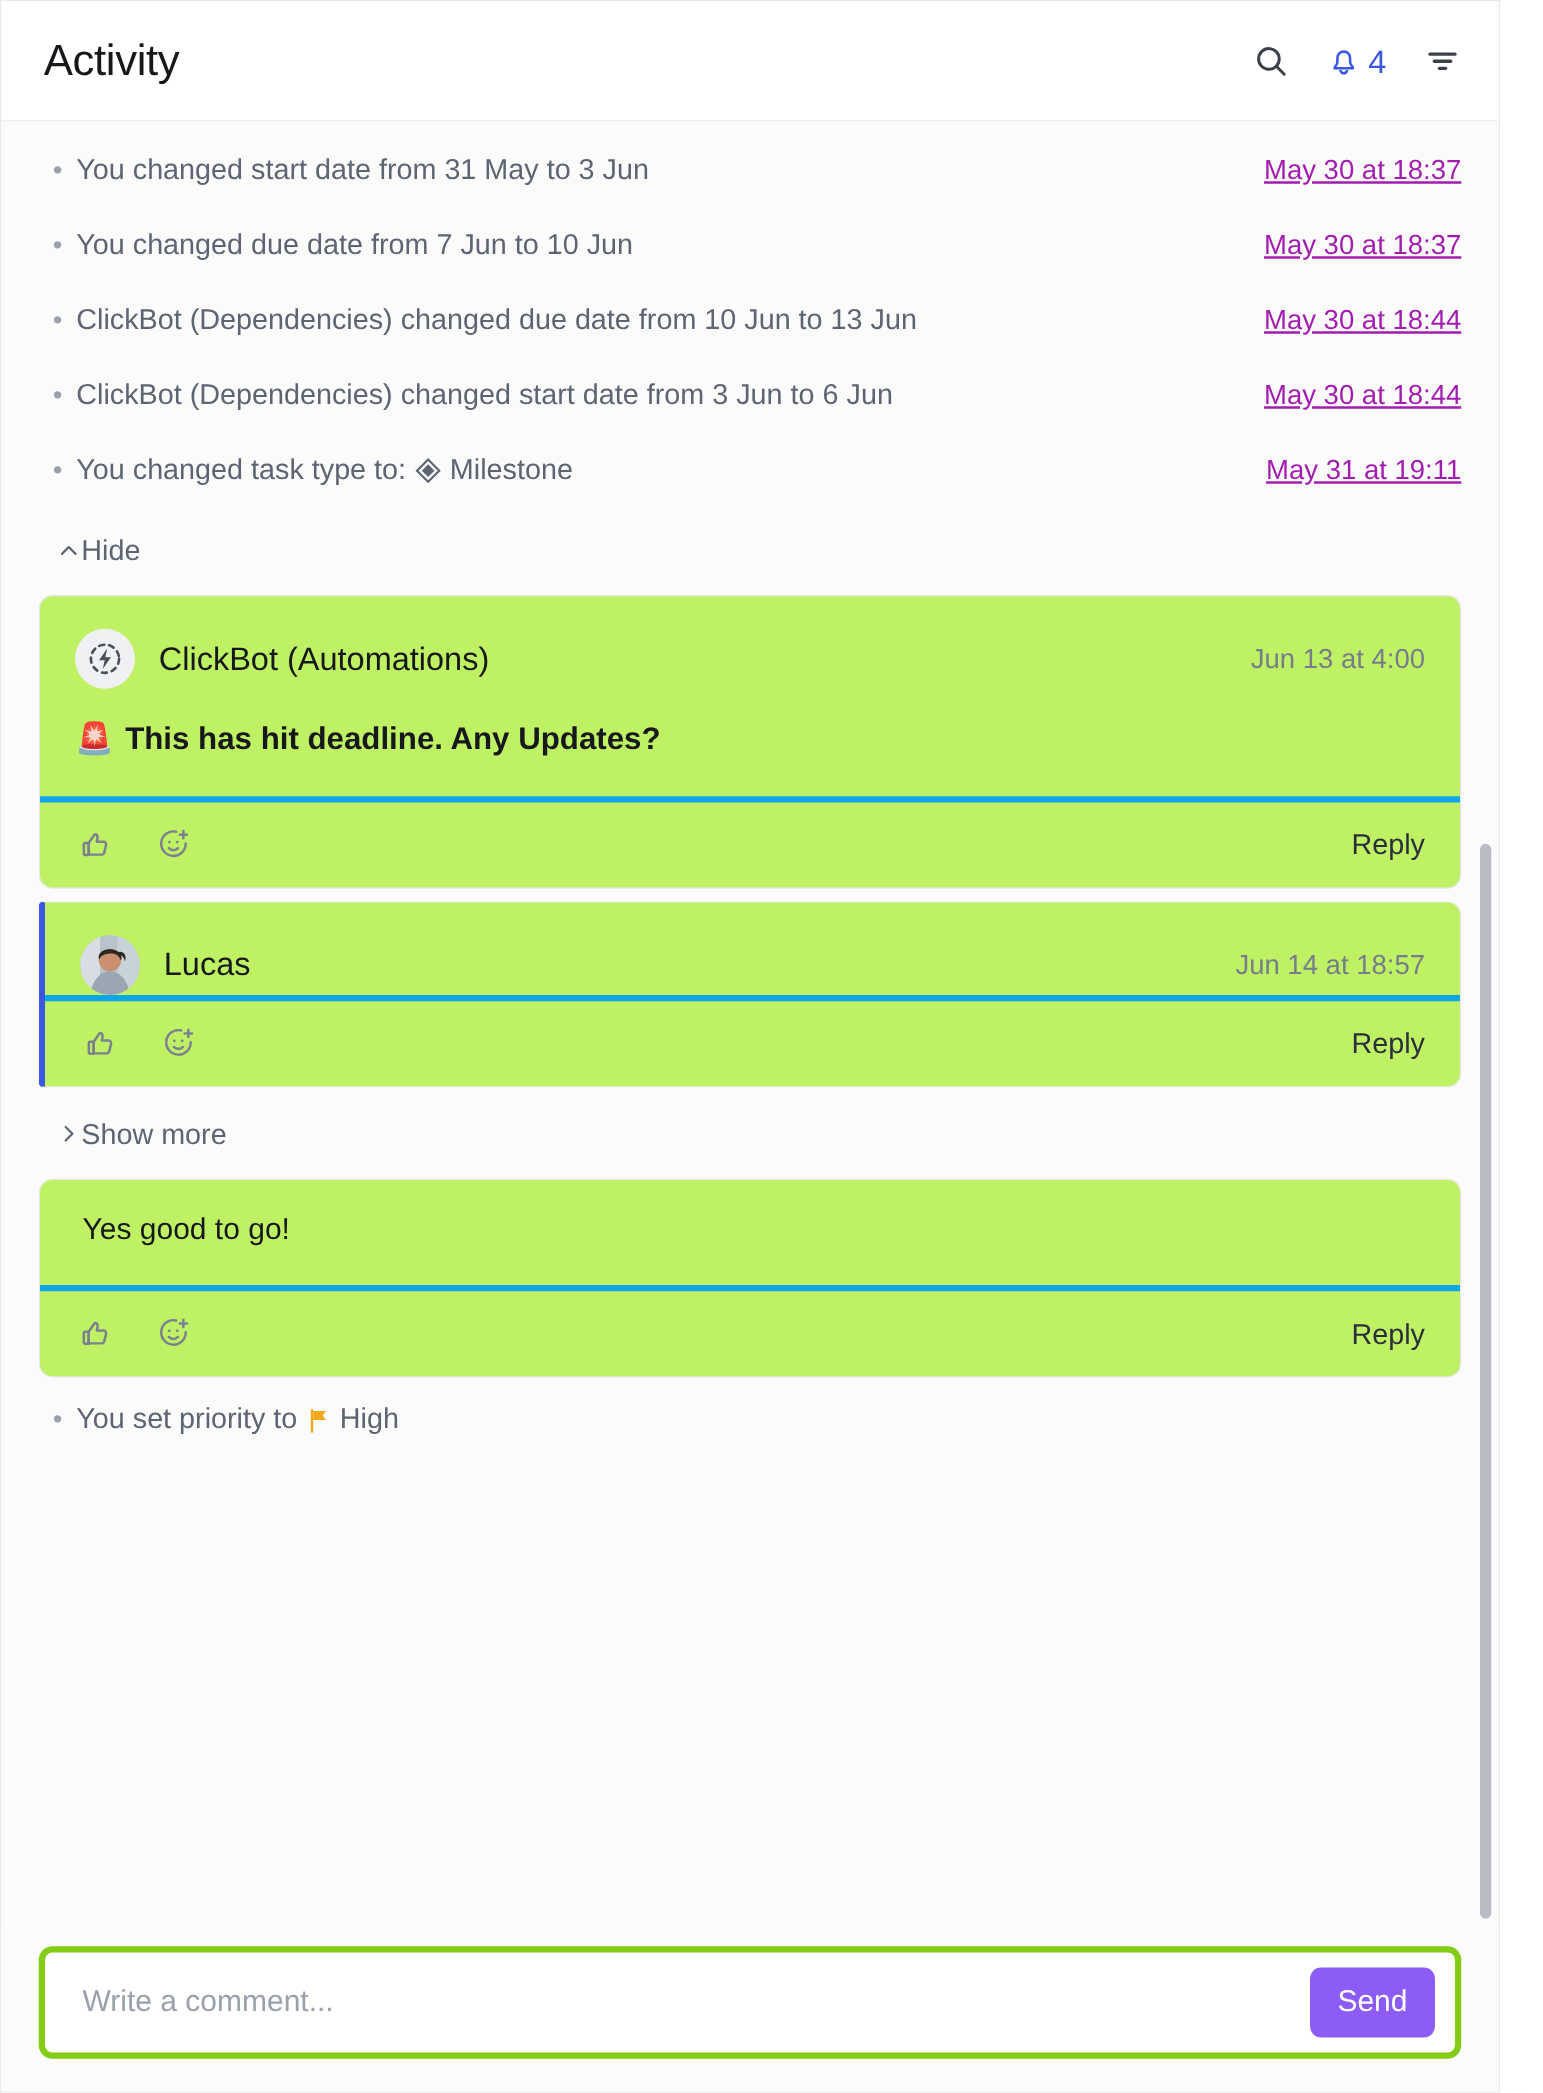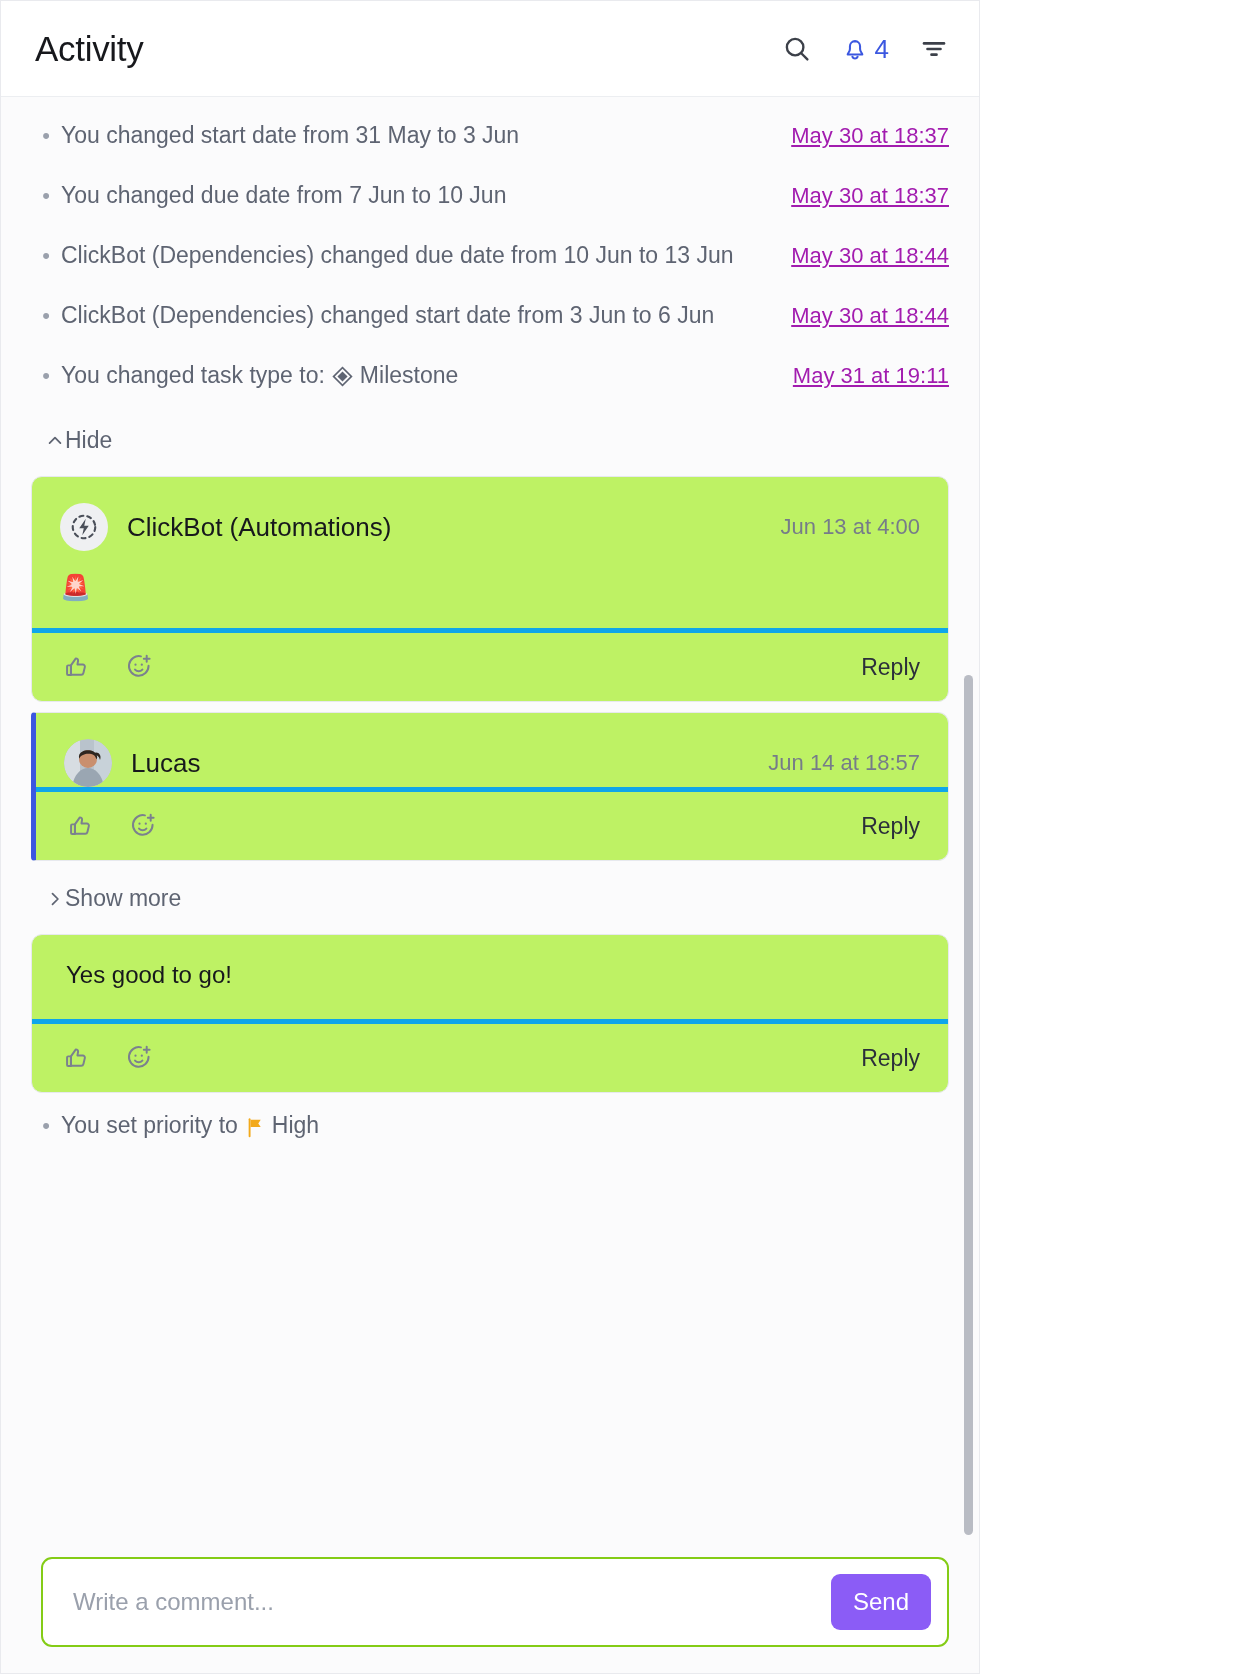--- a/index.html
+++ b/index.html
@@ -4,21 +4,21 @@
 <style>
   * { box-sizing: border-box; margin: 0; padding: 0; }
   html, body {
     width: 1234px; height: 1674px;
     background: #ffffff;
     font-family: "Liberation Sans", sans-serif;
     -webkit-font-smoothing: antialiased;
   }
   .panel {
     position: relative;
-    width: 980px; height: 1674px;
+    width: 1200px; height: 1674px;
     background: #fbfbfc;
     border: 1px solid #e9eaee;
     overflow: hidden;
     display: flex;
     flex-direction: column;
   }
 
   
   .header {
     height: 96px;
@@ -224,26 +224,25 @@
 
   
   .composer-wrap {
     flex: 0 0 auto;
     padding: 14px 30px 26px 30px;
     background: #fbfbfc;
   }
   .composer {
     height: 90px;
     background: #ffffff;
-    border: 2px solid #84cc16;
+    border: 5px solid #84cc16;
     border-radius: 11px;
     display: flex;
     align-items: center;
     padding: 0 16px 0 30px;
-    margin-left: 10px;
   }
   .composer-input {
     flex: 1 1 auto;
     border: none;
     outline: none;
     font-size: 24px;
     color: #17181c;
     font-family: "Liberation Sans", sans-serif;
     background: transparent;
   }
@@ -358,20 +357,21 @@
           <svg width="30" height="30" viewBox="0 0 24 24" fill="none" stroke="#4a4f59" stroke-width="1.7" stroke-linecap="round" stroke-linejoin="round">
             <circle cx="12" cy="12" r="9" stroke-dasharray="3.2 3.2"></circle>
             <path d="M13.4 5.4 8.2 13h3.6l-1.2 5.6L15.8 11h-3.6z" fill="#4a4f59" stroke="none"></path>
           </svg>
         </span>
         <span class="author">ClickBot (Automations)</span>
         <span class="card-time">Jun 13 at 4:00</span>
       </div>
       <div class="card-body bold">
         <span class="emoji">🚨</span>
+        <span>This has hit deadline. Any Updates?</span>
       </div>
       <div class="card-foot">
         <span class="react-btn">
           <svg width="28" height="28" viewBox="0 0 24 24" fill="none" stroke="#7b818e" stroke-width="1.7" stroke-linecap="round" stroke-linejoin="round">
             <path d="M6.8 10.6v8.2H4.4a.9.9 0 0 1-.9-.9v-6.4c0-.5.4-.9.9-.9z"></path>
             <path d="M6.8 10.6 11 4.6c1.3 0 2.1 1 1.9 2.2l-.5 3h4.5c1.2 0 2.1 1.1 1.8 2.3l-1.2 5c-.2.9-1 1.5-1.9 1.5H6.8z"></path>
           </svg>
         </span>
         <span class="react-btn">
           <svg width="28" height="28" viewBox="0 0 24 24" fill="none" stroke="#7b818e" stroke-width="1.7" stroke-linecap="round" stroke-linejoin="round">

